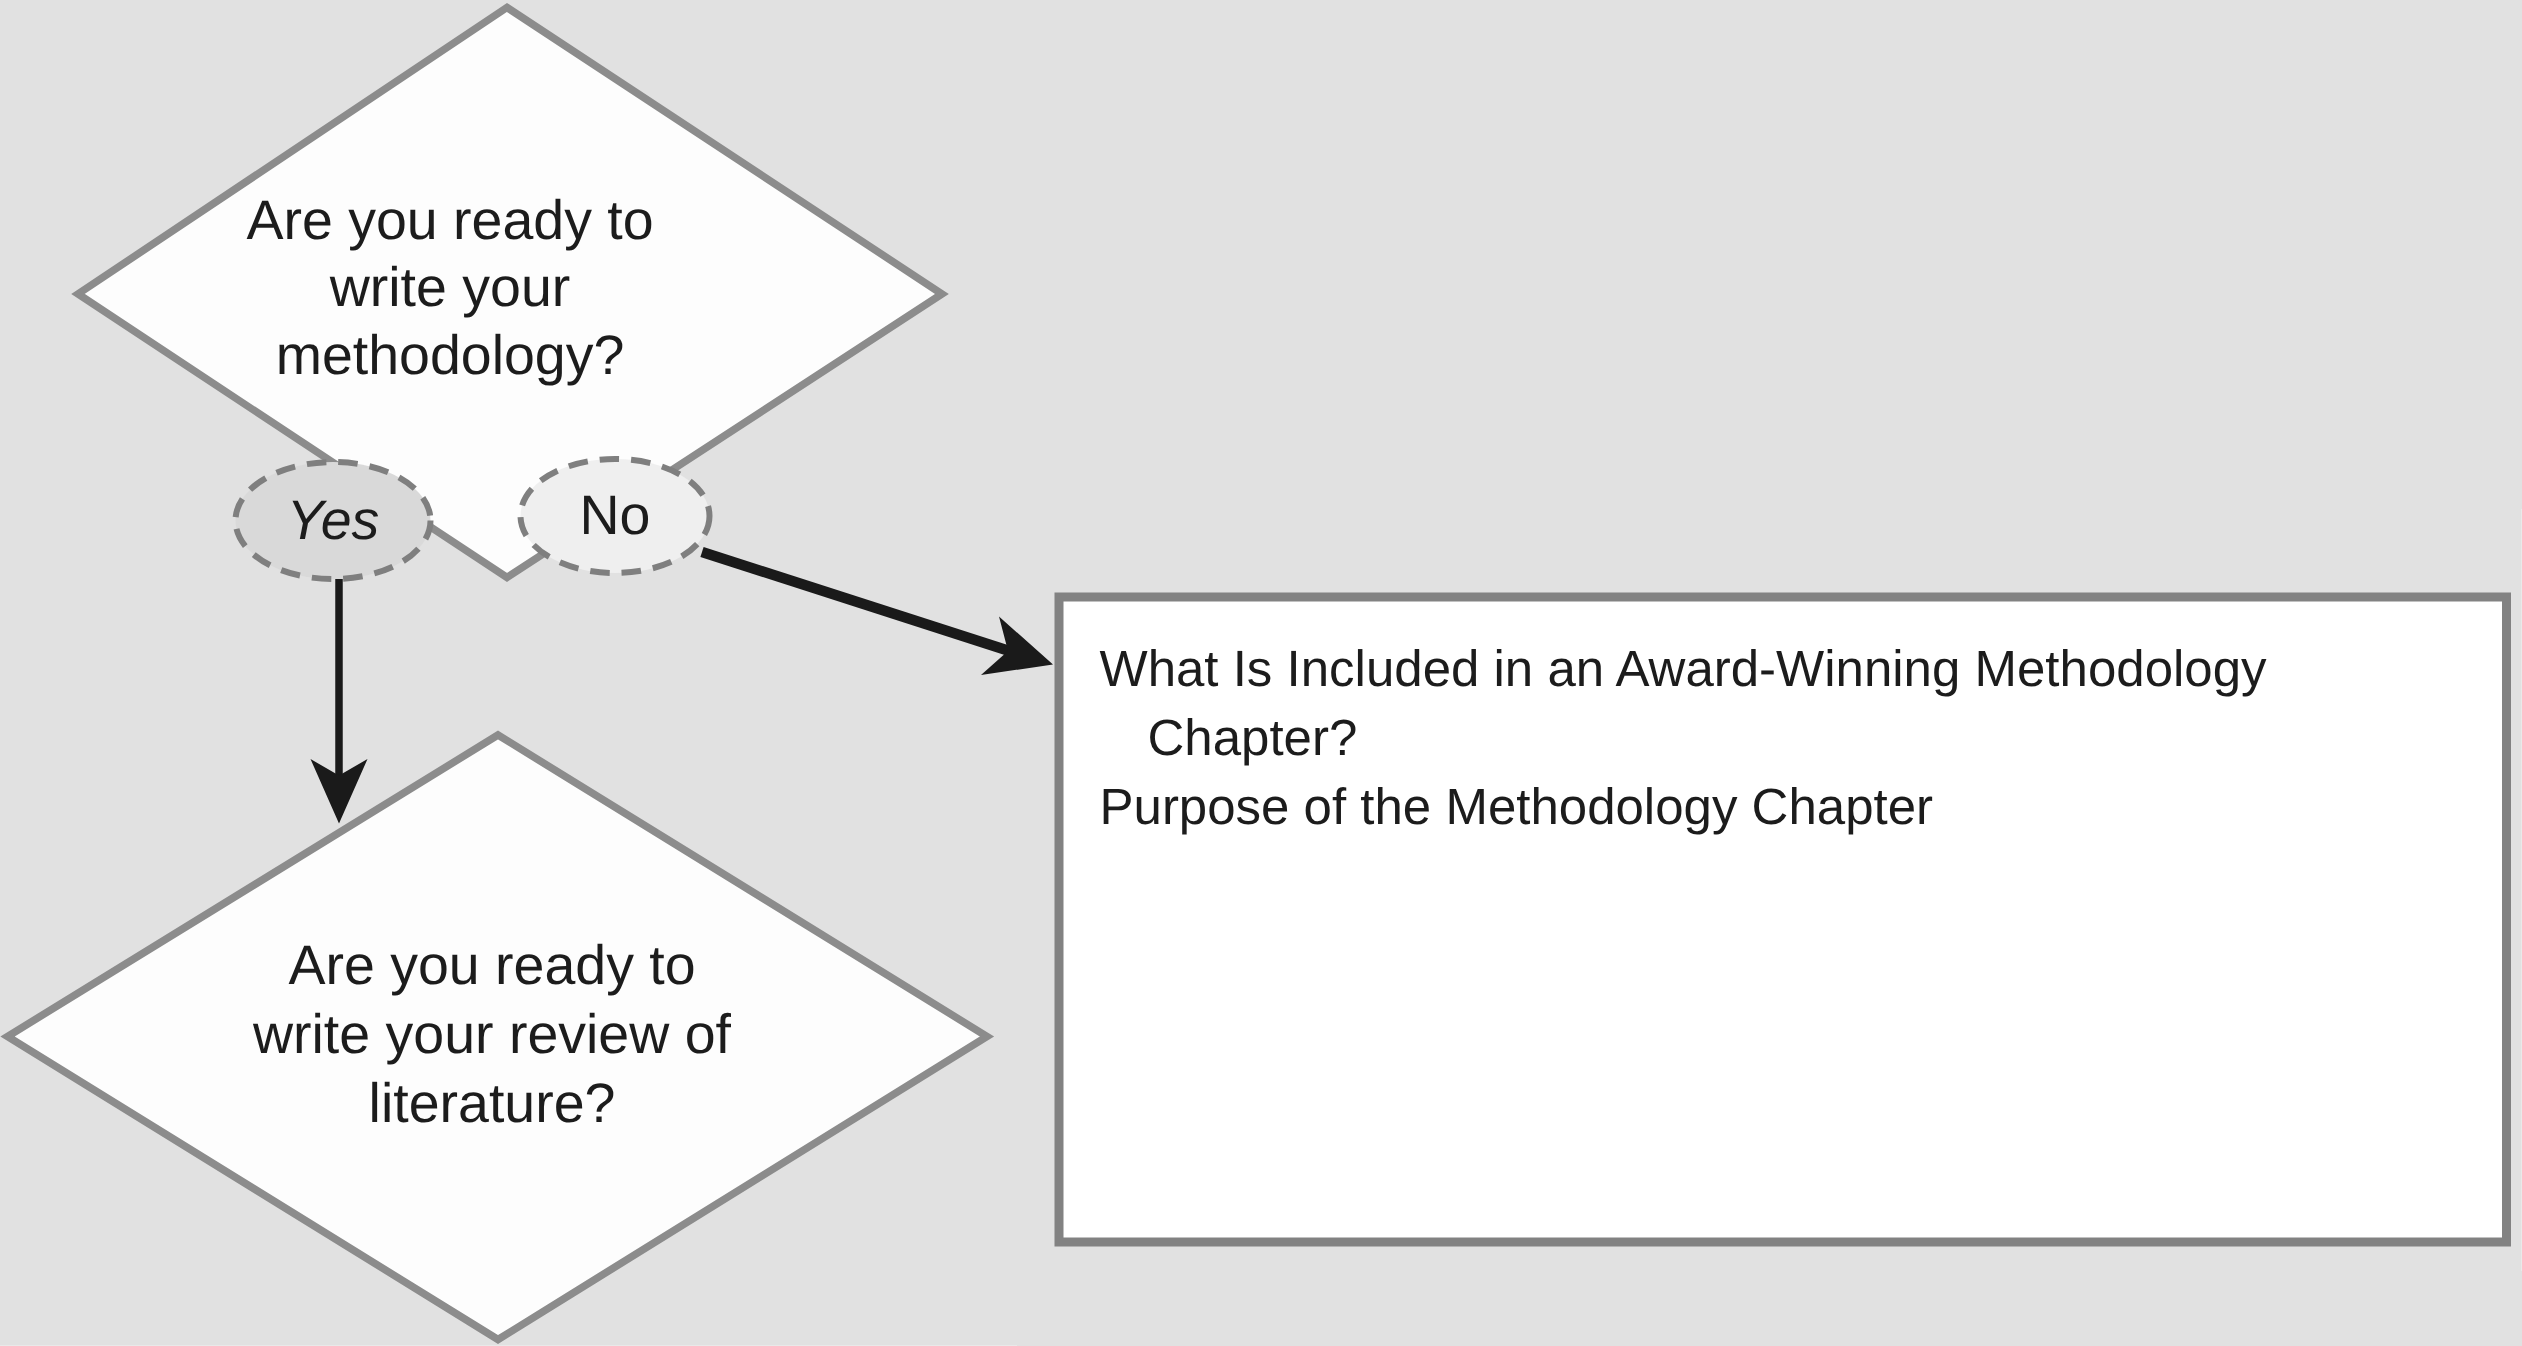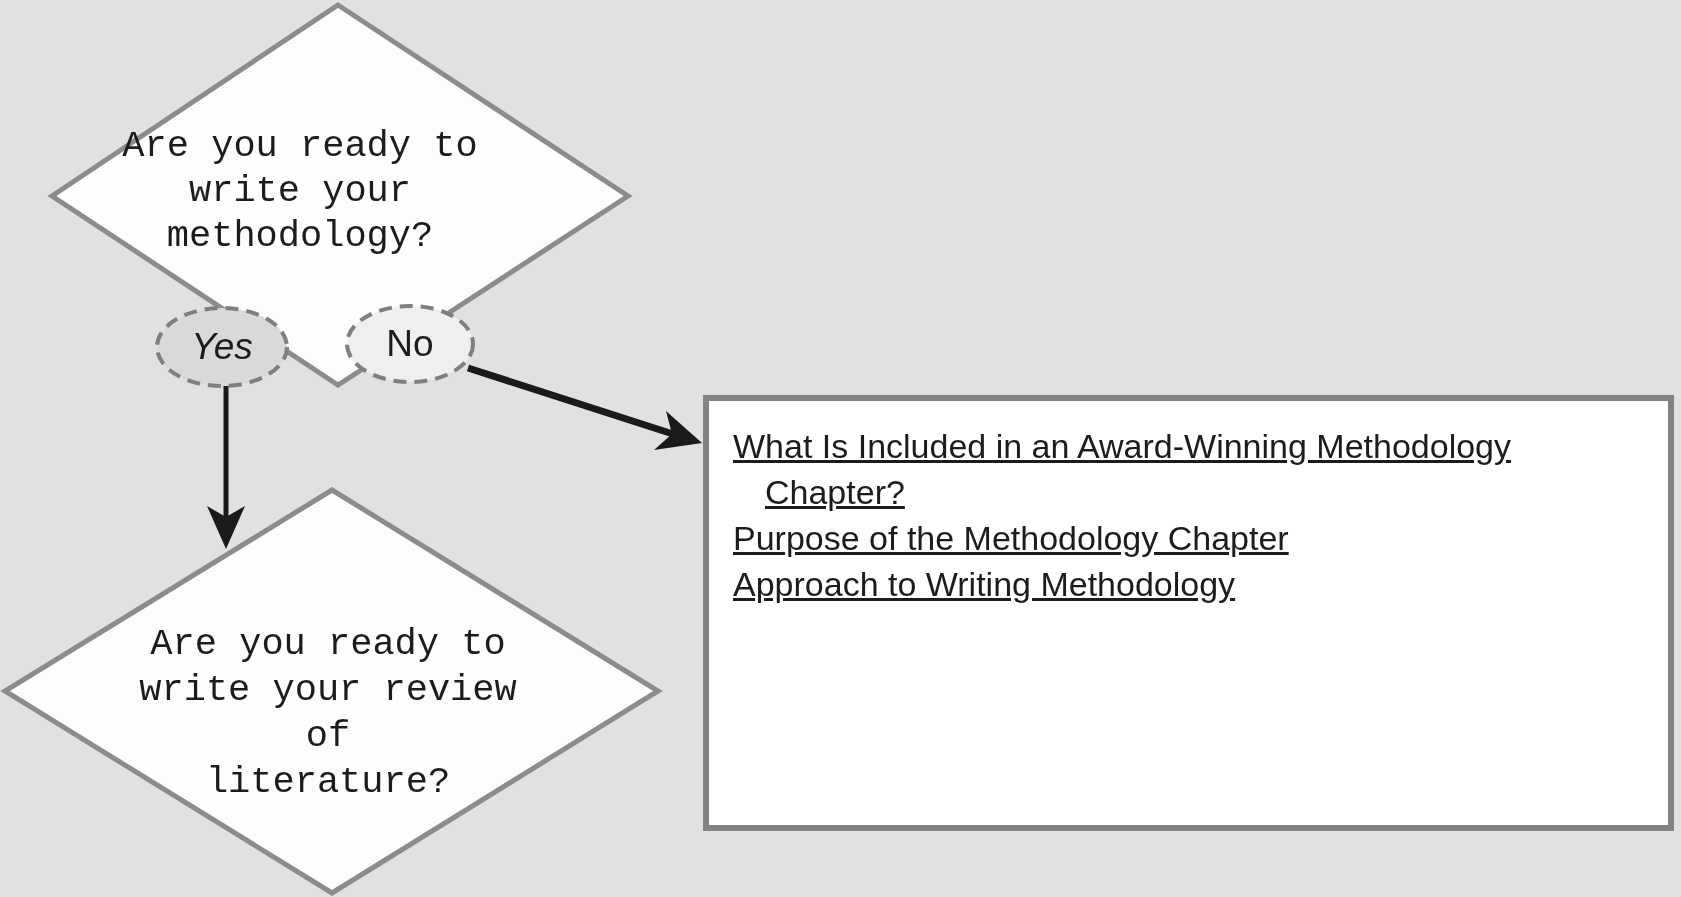--- a/index.html
+++ b/index.html
@@ -26,21 +26,20 @@
   }
   .shapes{
     position:absolute;
     left:0;top:0;
     width:1681px;height:897px;
   }
   .label{
     position:absolute;
     white-space:pre-line;
     text-align:center;
-    font-family:Liberation Mono, monospace;
   }
   .d1-label{
     left:100px;top:124px;width:400px;
     font-size:37px;line-height:45px;
   }
   .d2-label{
     left:118px;top:621px;width:420px;
     font-size:37px;line-height:46px;
   }
   .branch-label{
@@ -54,21 +53,20 @@
   .no-label{left:350px;top:321px;}
   .box-text{
     position:absolute;
     left:733px;top:423px;width:940px;
     font-size:34px;line-height:46px;
   }
   .box-item{
     white-space:pre;
     padding-left:32px;
     text-indent:-32px;
-    text-decoration:underline;
   }
 </style>
 </head>
 <body>
 
 <div class="canvas">
 
   <svg class="shapes" viewBox="0 0 1681 897" xmlns="http://www.w3.org/2000/svg">
 
     <polygon points="338,5 628,196 338,385 52,196" style="fill:var(--node_fill);stroke:var(--node_border);stroke-width:5"></polygon>
@@ -96,16 +94,15 @@
   <div class="branch-label no-label">No</div>
 
   <div class="label d2-label">Are you ready to
 write your review of
 literature?</div>
 
   <div class="box-text">
     <div class="box-item">What Is Included in an Award-Winning Methodology
 Chapter?</div>
     <div class="box-item">Purpose of the Methodology Chapter</div>
-    <div class="box-item">Approach to Writing Methodology</div>
   </div>
 
 </div>
 
 </body></html>

